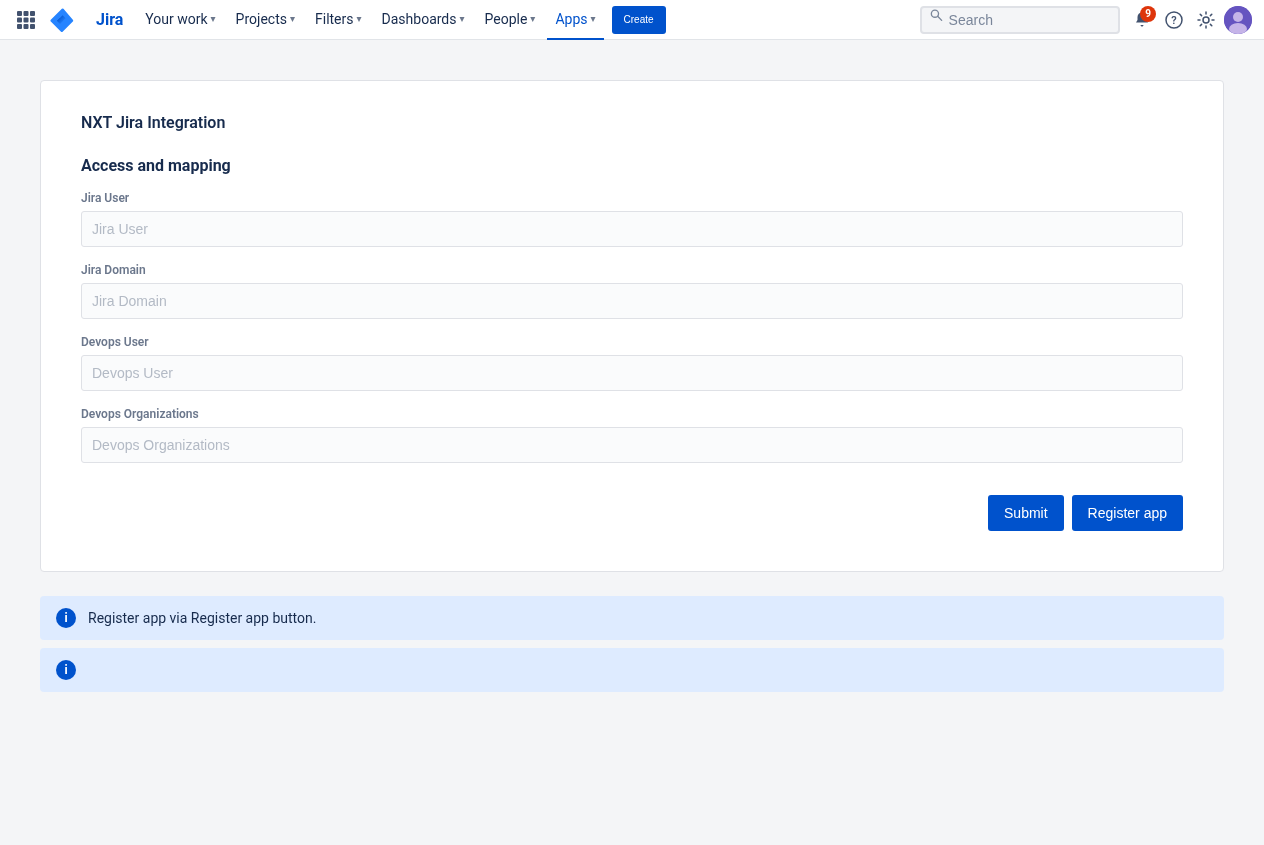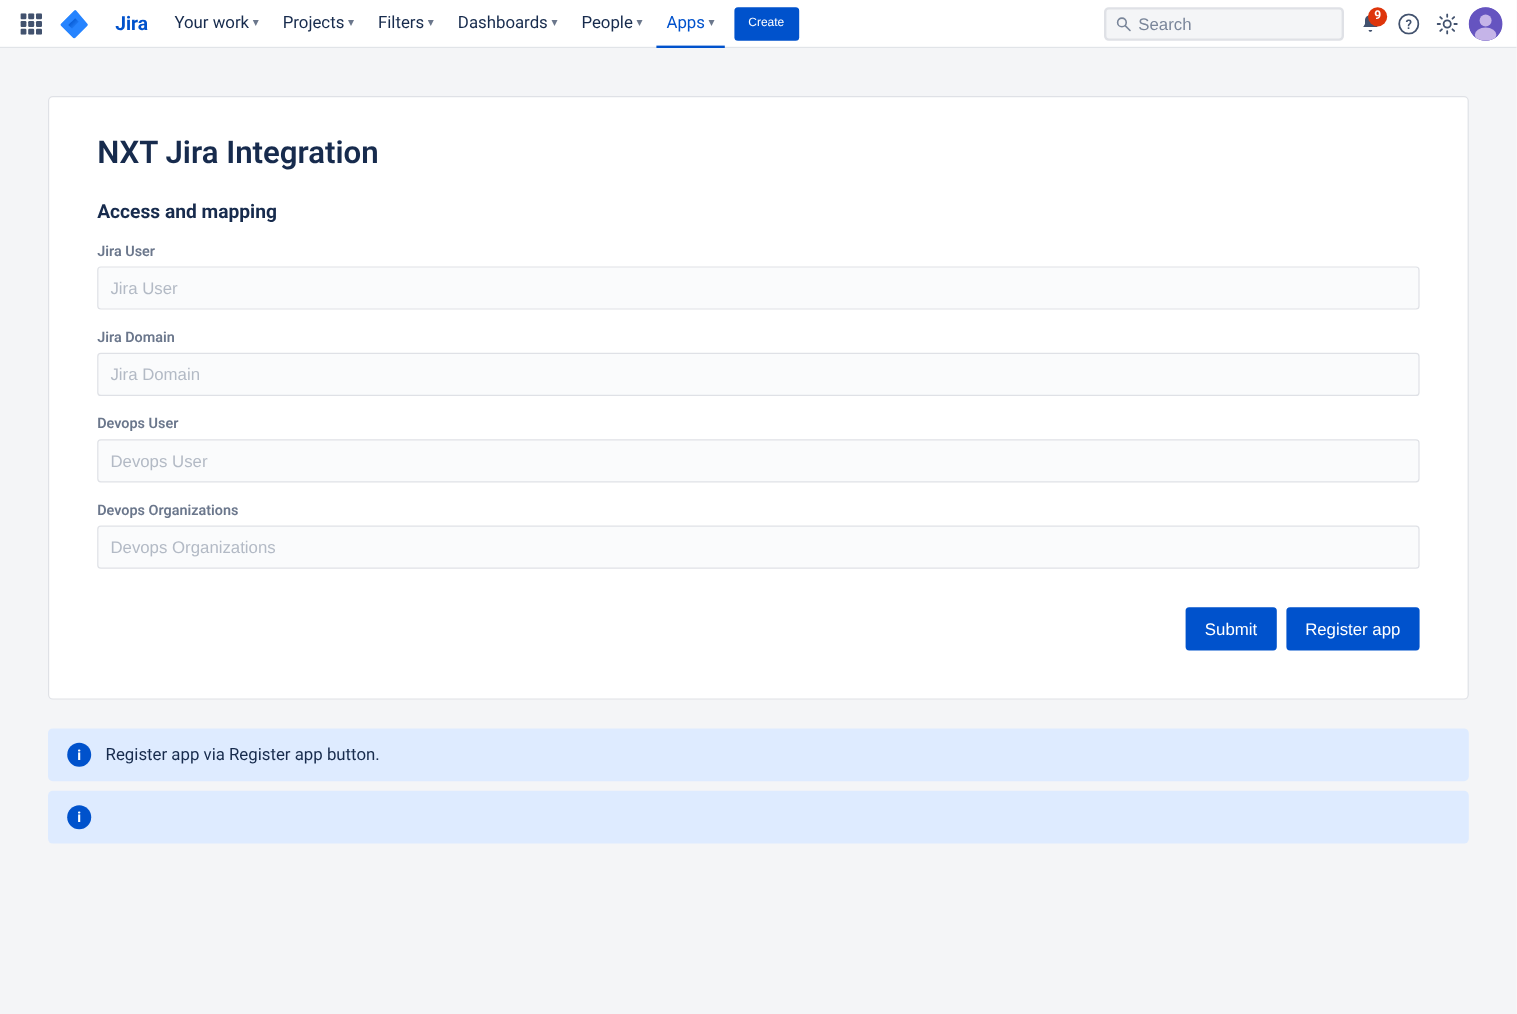--- a/index.html
+++ b/index.html
@@ -82,21 +82,20 @@
       padding: 0 12px;
       height: 28px;
       font-size: 10px;
       font-weight: 500;
       cursor: pointer;
       margin-left: 4px;
     }
     .nav-spacer { flex: 1; }
     .nav-search {
       display: flex;
-      align-items: center;
       background: #f4f5f7;
       border: 2px solid #dfe1e6;
       border-radius: 4px;
       padding: 0 8px;
       height: 28px;
       width: 200px;
       gap: 6px;
       cursor: text;
     }
     .nav-search input {
@@ -160,21 +159,21 @@
     }
 
     .card {
       background: #fff;
       border: 1px solid #dfe1e6;
       border-radius: 4px;
       padding: 32px 40px 40px 40px;
     }
 
     .card-title {
-      font-size: 26px;
+      font-size: 16px;
       font-weight: 600;
       color: #172b4d;
       margin-bottom: 24px;
     }
 
     .section-title {
       font-size: 16px;
       font-weight: 700;
       color: #172b4d;
       margin-bottom: 16px;

